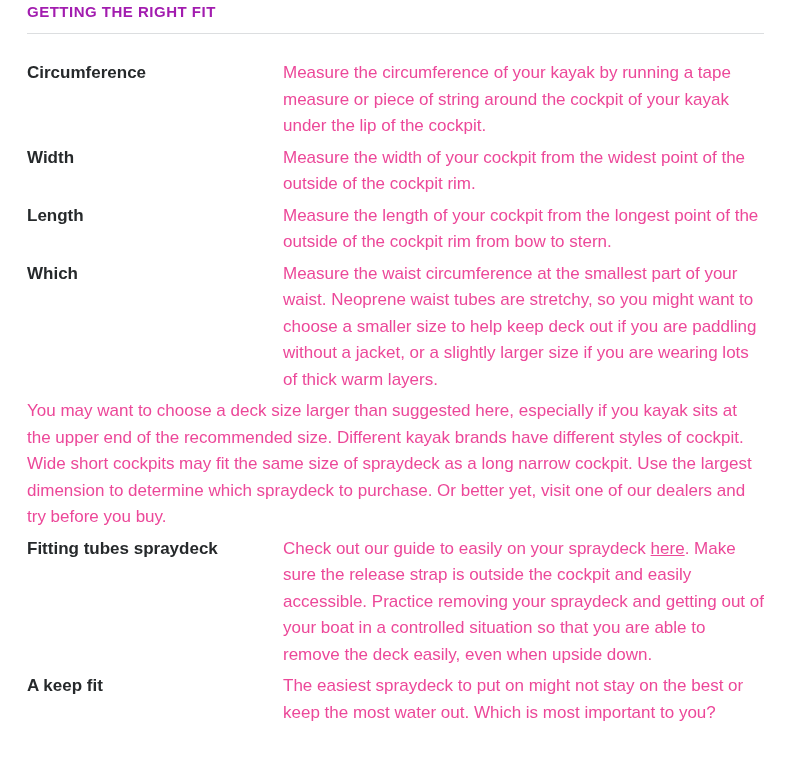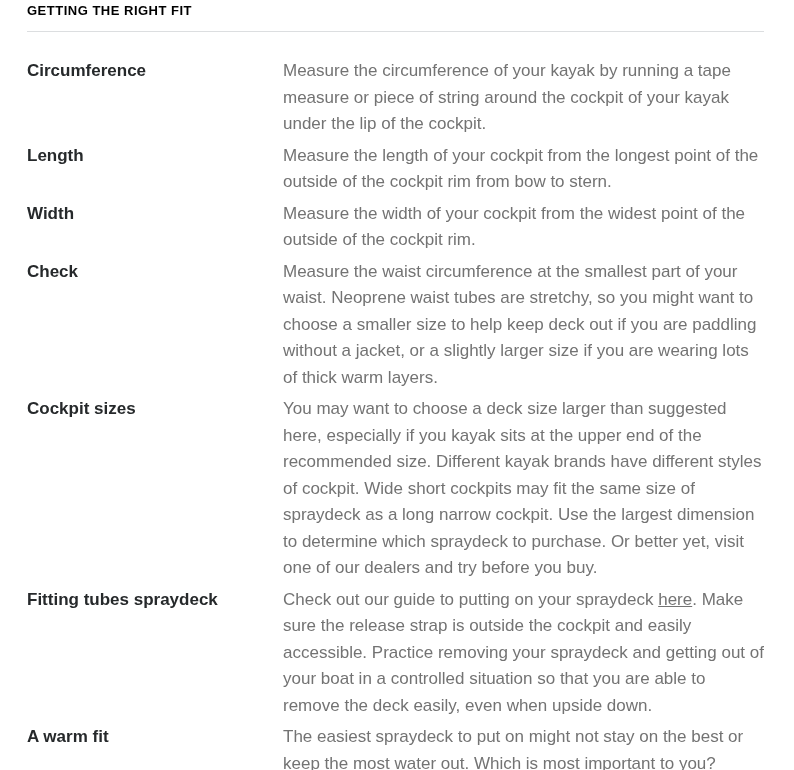--- a/index.html
+++ b/index.html
@@ -9,24 +9,24 @@
     background: #ffffff;
     font-family: "Liberation Sans", "DejaVu Sans", sans-serif;
   }
   .page {
     width: 794px;
     min-height: 770px;
     background: #ffffff;
     padding: 3px 30px 6px 27px;
   }
   .section-title {
-    font-size: 13px;
+    font-size: 15px;
     font-weight: bold;
     letter-spacing: 0.5px;
-    color: #000000;
+    color: #a21caf;
     margin: 0 0 13px 0;
     text-transform: uppercase;
   }
   .divider {
     border: none;
     border-top: 1px solid #dcdee0;
     margin: 0 0 26px 0;
   }
   .fit-row {
     display: flex;
@@ -38,21 +38,21 @@
     width: 256px;
     font-size: 17px;
     font-weight: bold;
     color: #26292b;
     line-height: 26.5px;
     padding-right: 16px;
   }
   .fit-text {
     flex: 1 1 auto;
     font-size: 17px;
-    color: #737373;
+    color: #ec4899;
     line-height: 26.5px;
     margin: 0;
   }
   .inline-link {
     color: inherit;
     text-decoration: underline;
     cursor: pointer;
   }
 </style>
 </head>
@@ -65,43 +65,42 @@
   <hr class="divider">
 
   <div class="fit-table">
 
     <div class="fit-row">
       <div class="fit-label">Circumference</div>
       <p class="fit-text">Measure the circumference of your kayak by running a tape measure or piece of string around the cockpit of your kayak under the lip of the cockpit.</p>
     </div>
 
     <div class="fit-row">
+      <div class="fit-label">Width</div>
+      <p class="fit-text">Measure the width of your cockpit from the widest point of the outside of the cockpit rim.</p>
+    </div>
+
+    <div class="fit-row">
       <div class="fit-label">Length</div>
       <p class="fit-text">Measure the length of your cockpit from the longest point of the outside of the cockpit rim from bow to stern.</p>
     </div>
 
     <div class="fit-row">
-      <div class="fit-label">Width</div>
-      <p class="fit-text">Measure the width of your cockpit from the widest point of the outside of the cockpit rim.</p>
-    </div>
-
-    <div class="fit-row">
-      <div class="fit-label">Check</div>
+      <div class="fit-label">Which</div>
       <p class="fit-text">Measure the waist circumference at the smallest part of your waist. Neoprene waist tubes are stretchy, so you might want to choose a smaller size to help keep deck out if you are paddling without a jacket, or a slightly larger size if you are wearing lots of thick warm layers.</p>
     </div>
 
     <div class="fit-row">
-      <div class="fit-label">Cockpit sizes</div>
       <p class="fit-text">You may want to choose a deck size larger than suggested here, especially if you kayak sits at the upper end of the recommended size. Different kayak brands have different styles of cockpit. Wide short cockpits may fit the same size of spraydeck as a long narrow cockpit. Use the largest dimension to determine which spraydeck to purchase. Or better yet, visit one of our dealers and try before you buy.</p>
     </div>
 
     <div class="fit-row">
       <div class="fit-label">Fitting tubes spraydeck</div>
-      <p class="fit-text"><span>Check out our guide to putting on your spraydeck </span><a class="inline-link" href="#">here</a><span>. Make sure the release strap is outside the cockpit and easily accessible. Practice removing your spraydeck and getting out of your boat in a controlled situation so that you are able to remove the deck easily, even when upside down.</span></p>
+      <p class="fit-text"><span>Check out our guide to easily on your spraydeck </span><a class="inline-link" href="#">here</a><span>. Make sure the release strap is outside the cockpit and easily accessible. Practice removing your spraydeck and getting out of your boat in a controlled situation so that you are able to remove the deck easily, even when upside down.</span></p>
     </div>
 
     <div class="fit-row">
-      <div class="fit-label">A warm fit</div>
+      <div class="fit-label">A keep fit</div>
       <p class="fit-text">The easiest spraydeck to put on might not stay on the best or keep the most water out. Which is most important to you?</p>
     </div>
 
   </div>
 </div>
 
 </body></html>

